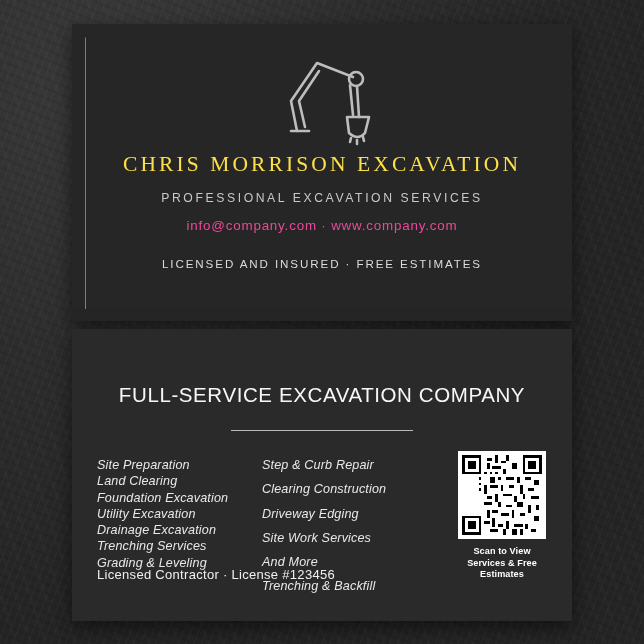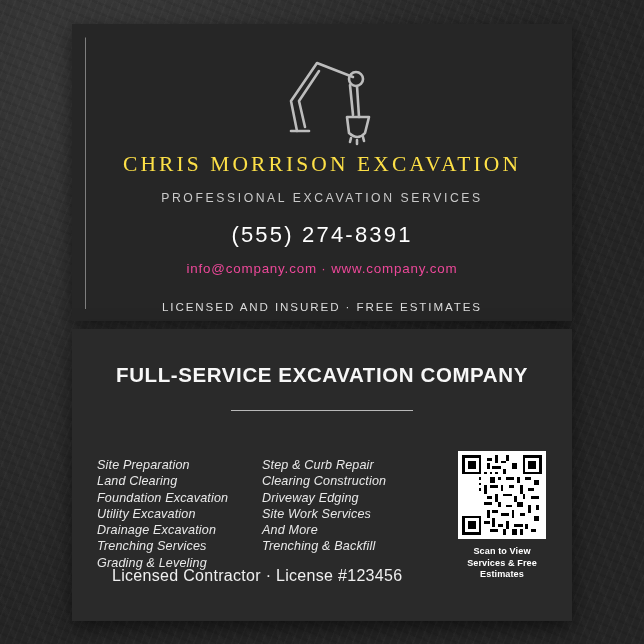--- a/index.html
+++ b/index.html
@@ -108,58 +108,57 @@
     width: 500px;
     height: 292px;
     background: #2a2a2a;
     box-shadow: 0 6px 18px rgba(0,0,0,0.55);
   }
   .back-title {
     text-align: center;
     color: #f7f7f7;
     font-size: 20.5px;
     letter-spacing: 0.6px;
-    margin-top: 34px;
-    font-weight: 700;
+    margin-top: 54px;
+    font-weight: 400;
   }
   .divider {
     width: 182px;
     height: 1px;
     background: #b9b9b9;
     margin: 23px auto 0 auto;
   }
   .services {
     position: absolute;
     left: 25px;
     top: 128px;
     display: flex;
     gap: 0px;
   }
   .svc-col {
     display: flex;
     flex-direction: column;
     font-style: italic;
   }
   .svc-col.col1 { width: 165px; }
-  .svc-col.col2 { width: 175px; }
+  .svc-col.col2 { width: 175px; gap: 8px; }
   .svc-item {
     color: #e8e8e8;
     font-size: 12.6px;
     line-height: 16.3px;
     letter-spacing: 0.15px;
     white-space: nowrap;
   }
   .license-line {
     position: absolute;
     left: 25px;
     top: 238px;
     color: #f0f0f0;
-    font-size: 16px;
+    font-size: 13px;
     letter-spacing: 0.3px;
-    margin-left: 15px;
   }
   .qr-block {
     position: absolute;
     right: 22px;
     top: 122px;
     width: 96px;
     text-align: center;
   }
   .qr-box {
     width: 88px;
@@ -203,21 +202,20 @@
 
             <path d="M90 91 L89 95 M96 93 L96 97 M102 90 L103 94"></path>
 
             <path d="M30 84 L48 84"></path>
           </g>
         </svg>
       </div>
 
       <div class="company-name">CHRIS MORRISON EXCAVATION</div>
       <div class="tagline">PROFESSIONAL EXCAVATION SERVICES</div>
-      <div class="phone">(555) 274-8391</div>
       <div class="contact-line">info@company.com  ·  www.company.com</div>
       <div class="licensed-line">LICENSED AND INSURED  ·  FREE ESTIMATES</div>
     </div>
   </div>
 
   <div class="card-back">
     <div class="back-title">FULL-SERVICE EXCAVATION COMPANY</div>
     <div class="divider"></div>
 
     <div class="services">

